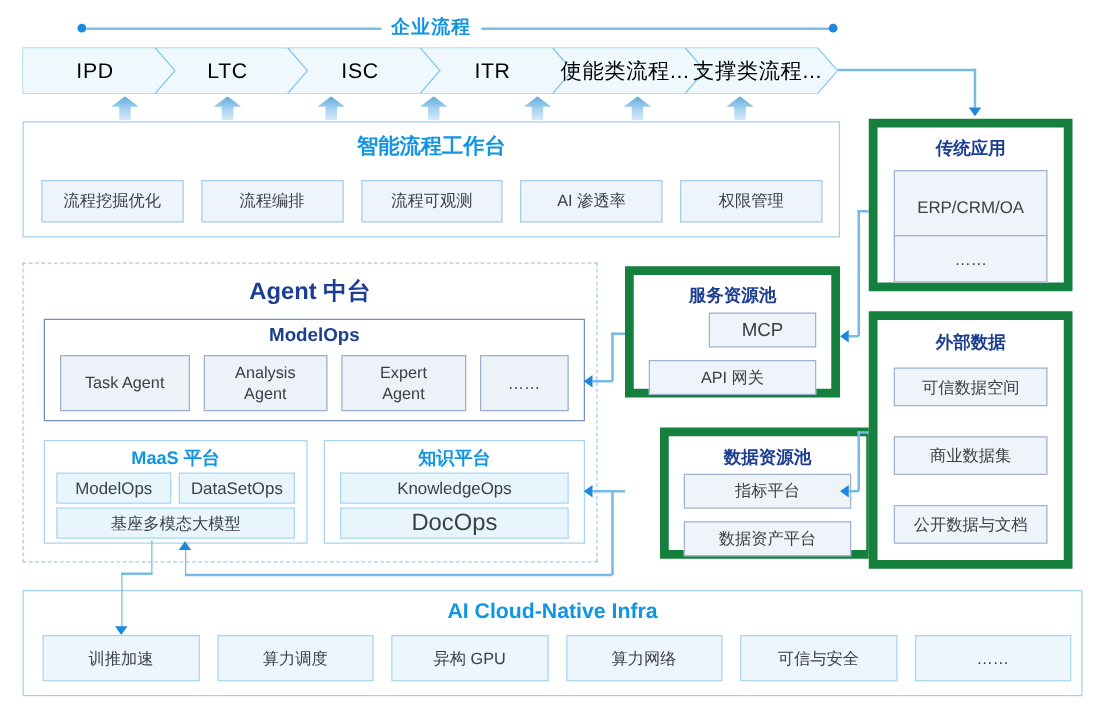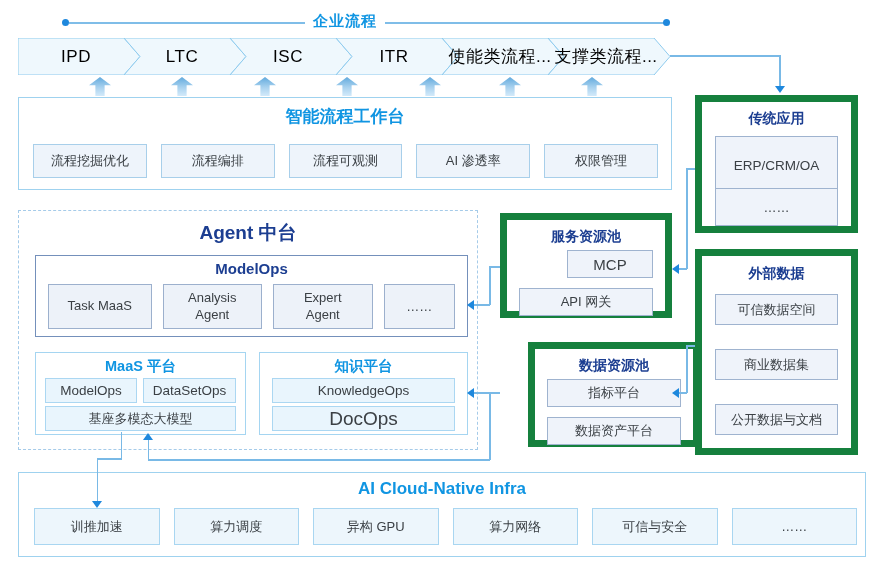--- a/index.html
+++ b/index.html
@@ -108,21 +108,21 @@
       <div class="cell cell-a" style="flex:1;">权限管理</div>
     </div>
   </div>
 
   <div class="panel p-dash" style="left:18px;top:210px;width:460px;height:240px;">
     <div class="title-navy-lg" style="margin-top:9px;">Agent 中台</div>
 
     <div class="panel" style="left:16px;top:44px;width:433px;height:82px;border:1px solid #7490bb;">
       <div class="title-navy-md" style="margin-top:4px;">ModelOps</div>
       <div class="row-flex" style="left:12px;right:12px;top:28px;height:45px;gap:11px;">
-        <div class="cell cell-b" style="flex:1;padding:0 16px;line-height:1.25;">Task MaaS</div>
+        <div class="cell cell-b" style="flex:1;padding:0 16px;line-height:1.25;">Task Agent</div>
         <div class="cell cell-b" style="flex:1;padding:0 14px;line-height:1.25;">Analysis Agent</div>
         <div class="cell cell-b" style="flex:1;padding:0 14px;line-height:1.25;">Expert Agent</div>
         <div class="cell cell-b" style="flex:1;">……</div>
       </div>
     </div>
 
     <div class="panel" style="left:16px;top:141px;width:211px;height:83px;border:1px solid #a5d5f1;">
       <div class="title-blue-sm" style="margin-top:4px;">MaaS 平台</div>
       <div class="row-flex" style="left:9px;right:9px;top:25px;height:25px;gap:6px;">
         <div class="cell cell-c" style="flex:0 0 92px;font-size:13.5px;">ModelOps</div>

